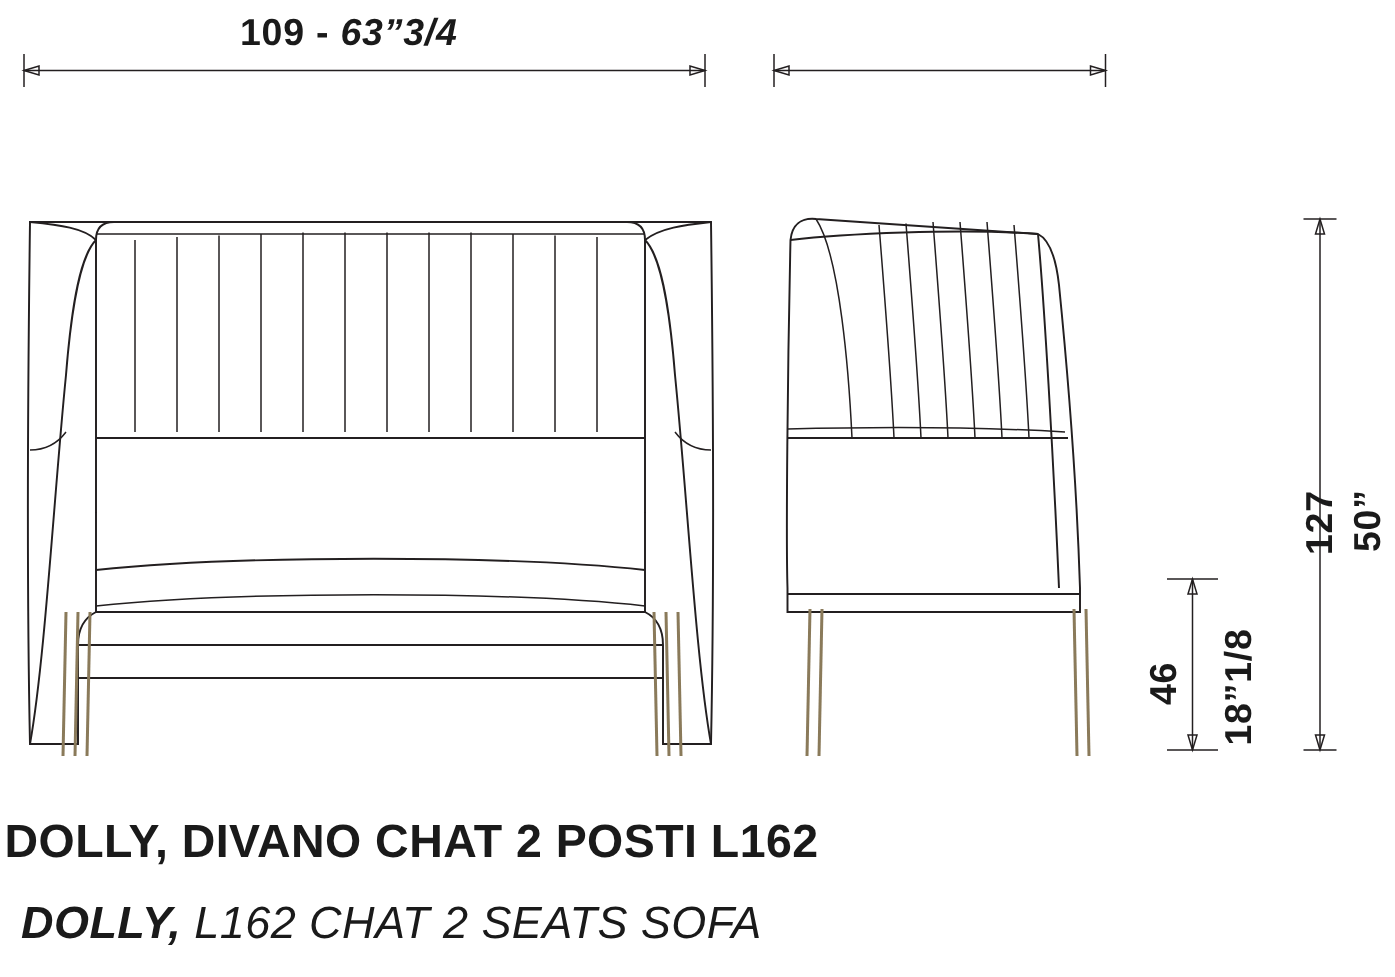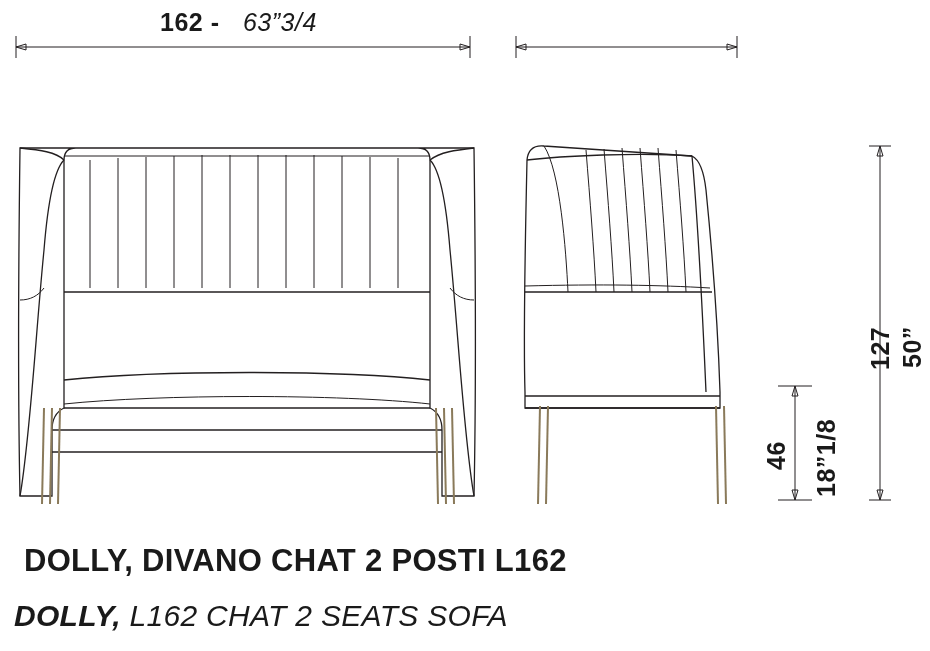--- a/index.html
+++ b/index.html
@@ -21,32 +21,31 @@
   .dim-label {
     position: absolute;
     font-size: 25px;
     font-weight: bold;
     letter-spacing: 0.5px;
     white-space: nowrap;
     color: #1a1a1a;
   }
   .dim-label .imp {
     font-style: italic;
-    font-weight: normal;
-    margin-left: 16px;
+    font-weight: bold;
   }
   .dim-label .sep {
     font-weight: bold;
   }
   .vert {
     transform-origin: left top;
   }
   #title-it {
     position: absolute;
-    left: 24px;
+    left: 3px;
     top: 543px;
     font-size: 31px;
     font-weight: bold;
     letter-spacing: 0.3px;
     white-space: nowrap;
   }
   #title-en {
     position: absolute;
     left: 14px;
     top: 599px;
@@ -209,21 +208,21 @@
         <line class="leg" x1="540" y1="406" x2="538" y2="504"></line>
         <line class="leg" x1="548" y1="406" x2="546" y2="504"></line>
         <line class="leg" x1="716" y1="406" x2="718" y2="504"></line>
         <line class="leg" x1="724" y1="406" x2="726" y2="504"></line>
       </g>
     </g>
 
   </svg>
 
   <div class="dim-label" style="left:160px; top:8px;">
-    <span>162</span><span class="sep"> </span><span>-</span> <span class="imp">63”3/4</span>
+    <span>109</span><span class="sep"> </span><span>-</span> <span class="imp">63”3/4</span>
   </div>
 
 
   <div class="dim-label vert" style="left:866px; top:370px; transform: rotate(-90deg);">
     <span>127</span>
   </div>
 
   <div class="dim-label vert imp" style="left:898px; top:368px; transform: rotate(-90deg);">
     <span>50”</span>
   </div>

